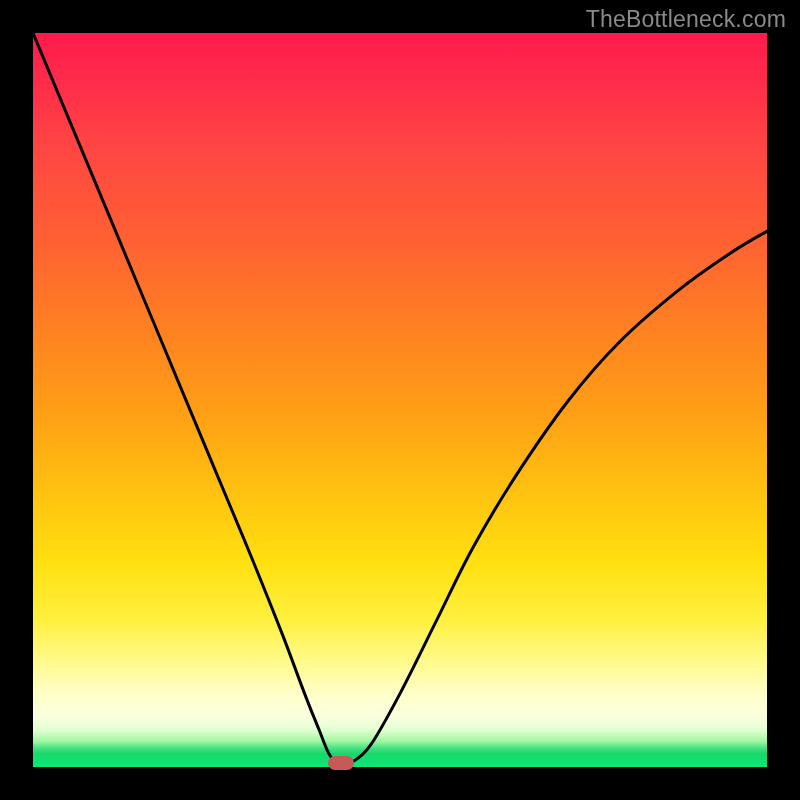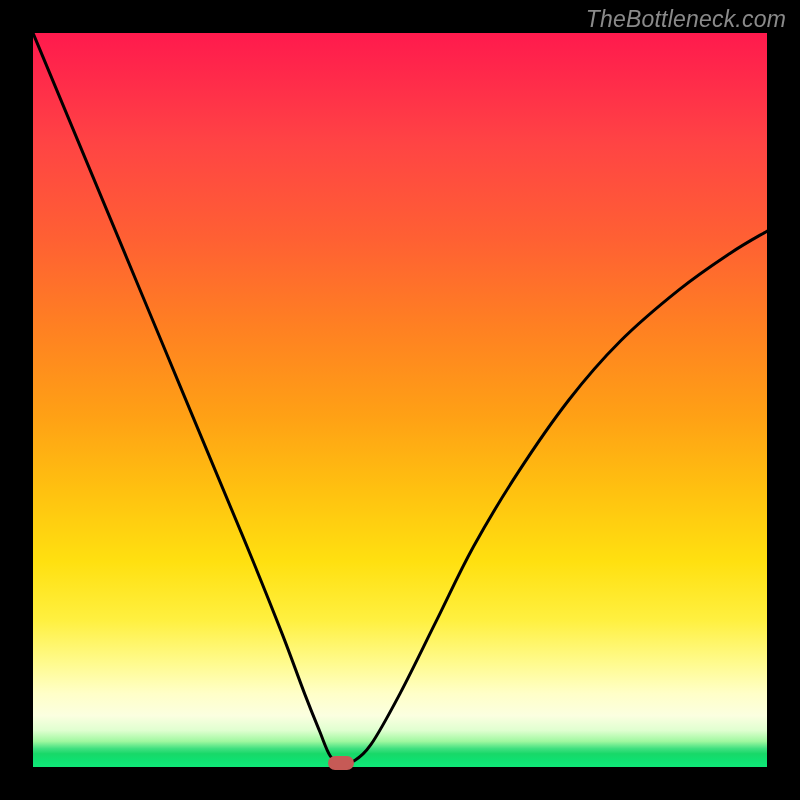--- a/index.html
+++ b/index.html
@@ -9,21 +9,20 @@
     height: 800px;
     overflow: hidden;
     background: #000;
     font-family: Arial, Helvetica, sans-serif;
   }
   .frame {
     position: relative;
     width: 800px;
     height: 800px;
     background: #000;
-    font-style: italic;
   }
   .plot-area {
     position: absolute;
     left: 33px;
     top: 33px;
     width: 734px;
     height: 734px;
     
     background: linear-gradient(to bottom,
       #ff1a4d 0%,

